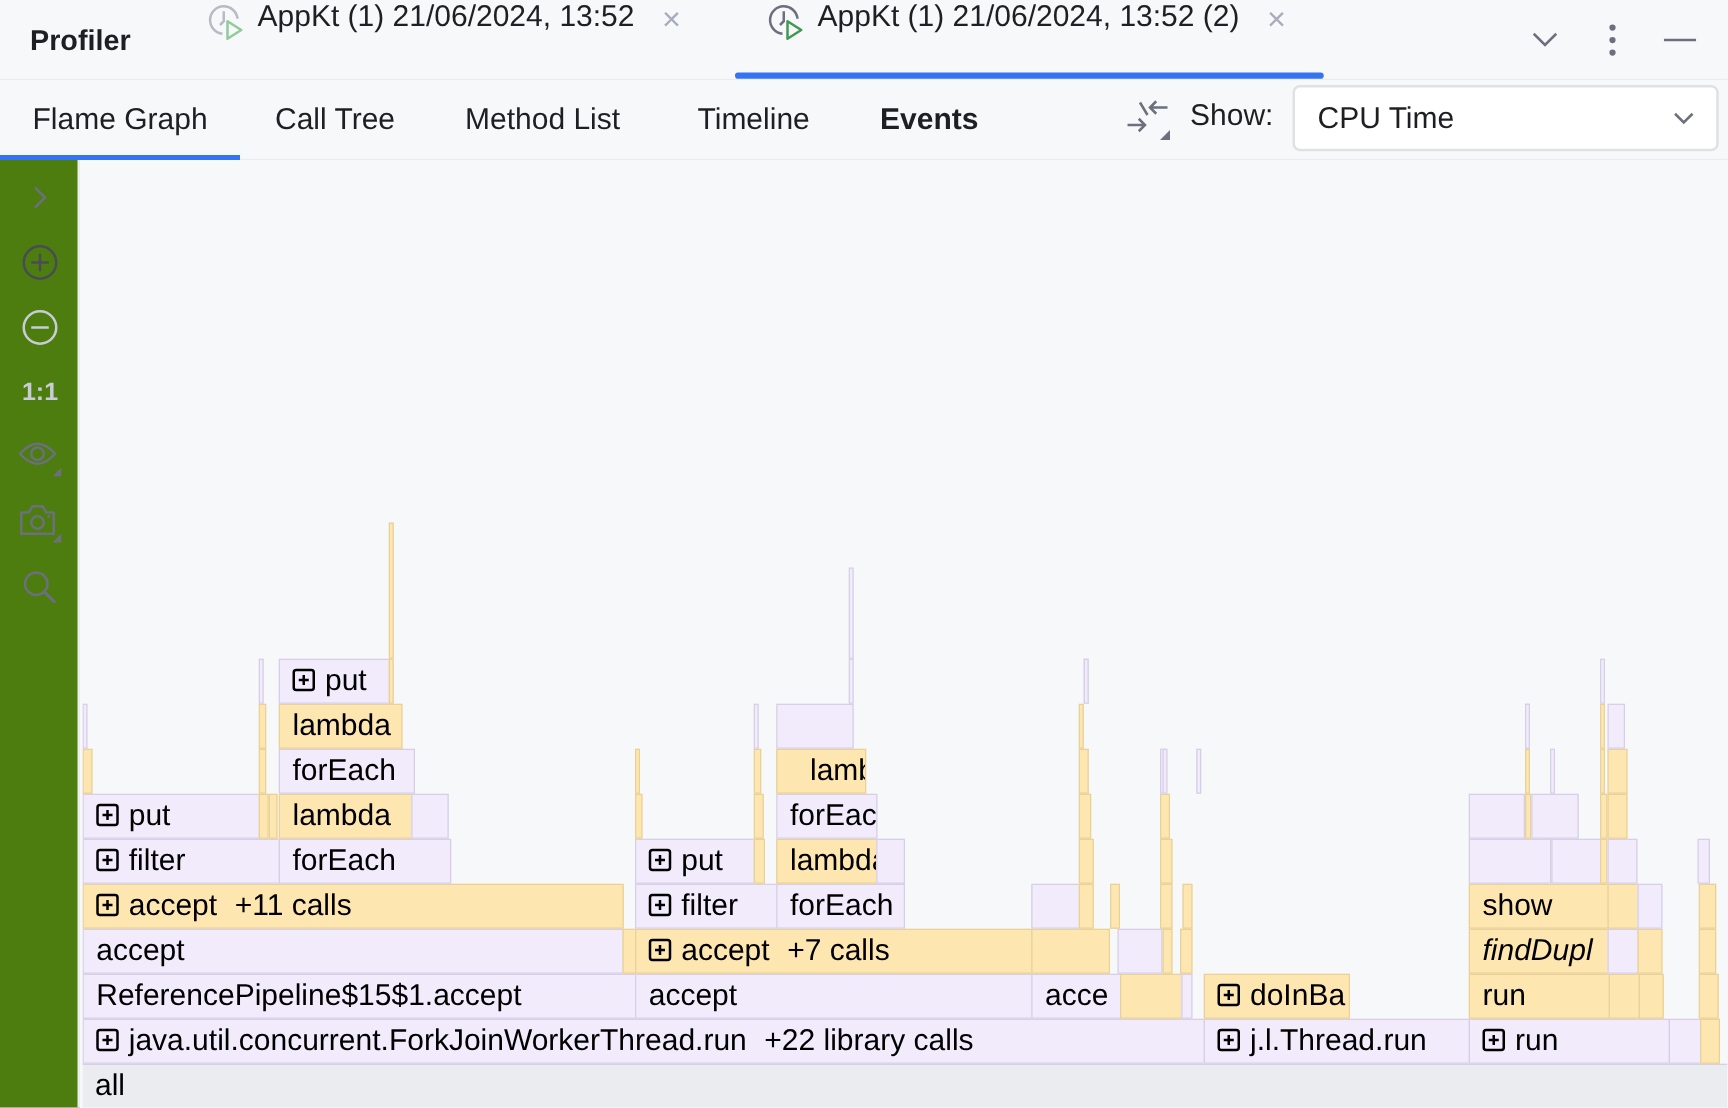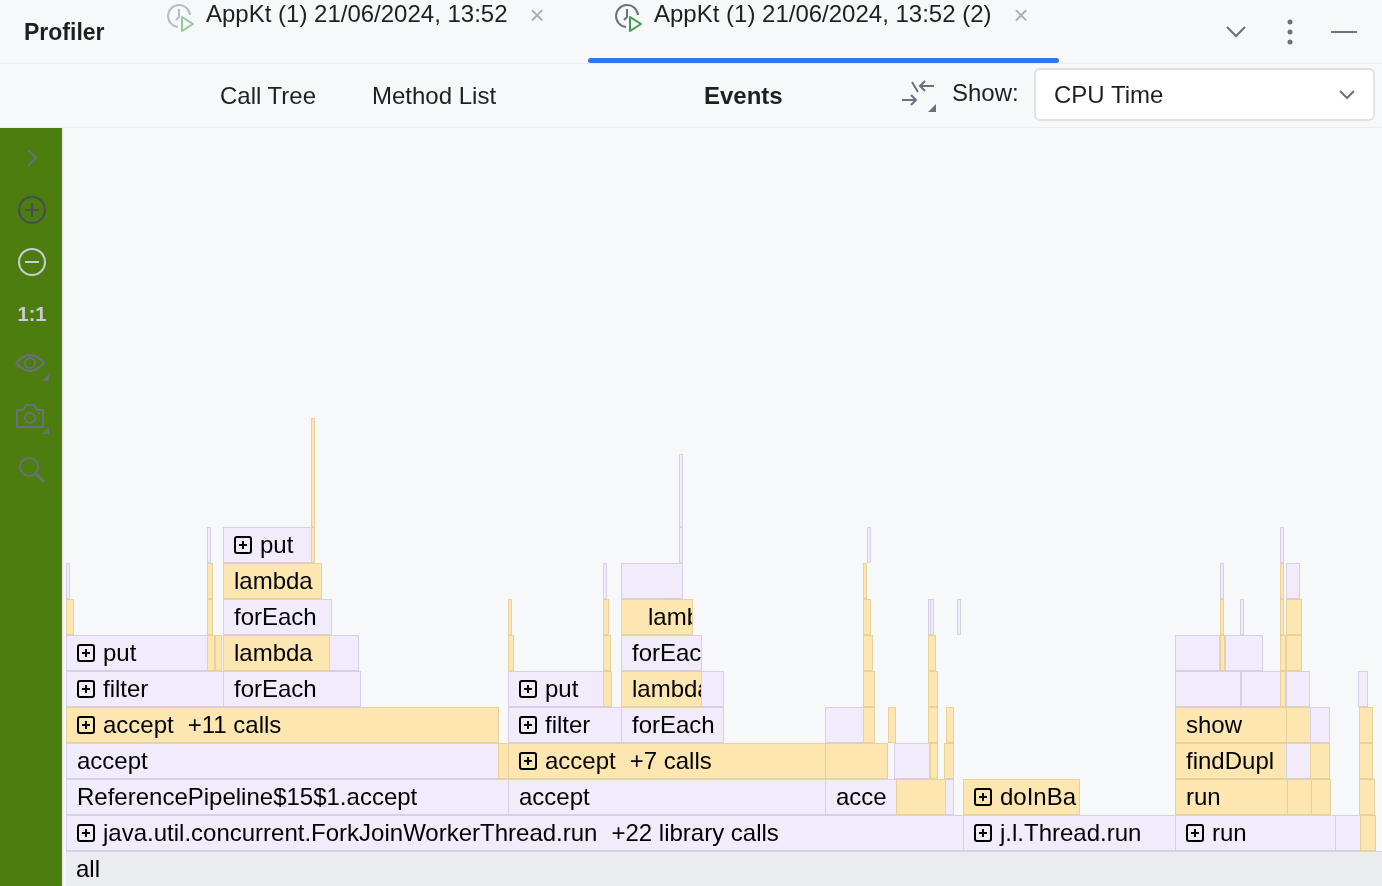--- a/index.html
+++ b/index.html
@@ -75,22 +75,24 @@
     </span>
     <span>
       <svg width="26" height="4" viewBox="0 0 26 4">
           <rect x="0" y="1" width="26" height="2" fill="#6c707e"></rect>
         </svg>
     </span>
   </div>
 </div>
 
 <div class="subbar">
+  <div class="vtab active" style="left:26px;">Flame Graph</div>
   <div class="vtab" style="left:372px;">Method List</div>
   <div class="vtab" style="left:220px;">Call Tree</div>
+  <div class="vtab" style="left:558px;">Timeline</div>
   <div class="vtab" style="left:704px;font-weight:bold;">Events</div>
 </div>
 
 <svg class="swap-icon" viewBox="0 0 40 36">
   <path d="M36 8 H22 M27 3 L22 8 L27 13" fill="none" stroke="#6c707e" stroke-width="2"></path>
   <path d="M4 22 H18 M13 17 L18 22 L13 27" fill="none" stroke="#6c707e" stroke-width="2"></path>
   <path d="M14 4 L20 14" fill="none" stroke="#6c707e" stroke-width="2"></path>
   <path d="M30 34 L38 34 L38 26 Z" fill="#6c707e"></path>
 </svg>
 <div class="show-label">Show:</div>
@@ -166,21 +168,21 @@
   <div class="f y" style="left:1245px;top:651px;width:20px;padding:0;"></div>
   <div class="f y" style="left:1293px;top:651px;width:16px;padding:0;"></div>
 
   <div class="f" style="left:0;top:615px;width:433px;">accept</div>
   <div class="f y" style="left:432px;top:615px;width:11px;padding:0;"></div>
   <div class="f y" style="left:442px;top:615px;width:318px;"><span class="plus"></span><span>accept</span><span class="sub">+7 calls</span></div>
   <div class="f y" style="left:759px;top:615px;width:63px;padding:0;"></div>
   <div class="f" style="left:828px;top:615px;width:36px;padding:0;"></div>
   <div class="f y" style="left:864px;top:615px;width:8px;padding:0;"></div>
   <div class="f y" style="left:878px;top:615px;width:10px;padding:0;"></div>
-  <div class="f y" style="left:1109px;top:615px;width:112px;">findDupl</div>
+  <div class="f y" style="left:1109px;top:615px;width:112px;font-style:italic;">findDupl</div>
   <div class="f" style="left:1220px;top:615px;width:25px;padding:0;"></div>
   <div class="f y" style="left:1244px;top:615px;width:20px;padding:0;"></div>
   <div class="f y" style="left:1293px;top:615px;width:14px;padding:0;"></div>
 
   <div class="f y" style="left:0;top:579px;width:433px;"><span class="plus"></span><span>accept</span><span class="sub">+11 calls</span></div>
   <div class="f" style="left:442px;top:579px;width:114px;"><span class="plus"></span><span>filter</span></div>
   <div class="f" style="left:555px;top:579px;width:103px;">forEach</div>
   <div class="f" style="left:759px;top:579px;width:40px;padding:0;"></div>
   <div class="f y" style="left:797px;top:579px;width:12px;padding:0;"></div>
   <div class="f y" style="left:822px;top:579px;width:8px;padding:0;"></div>

